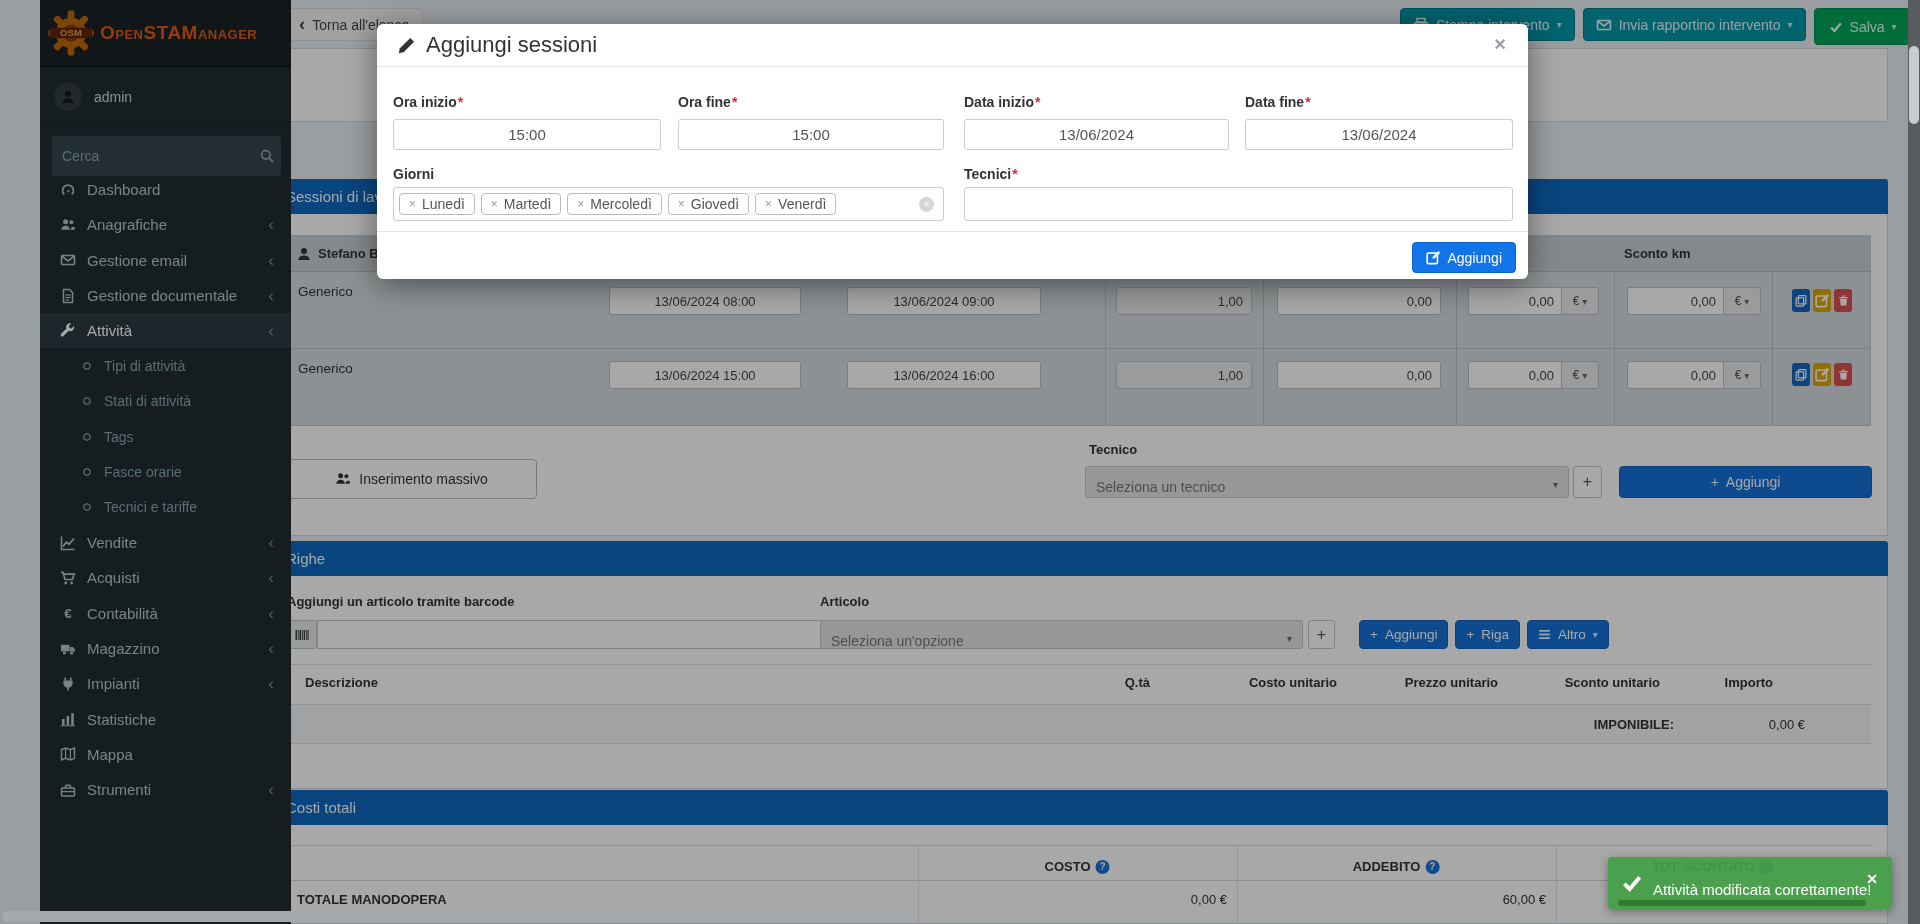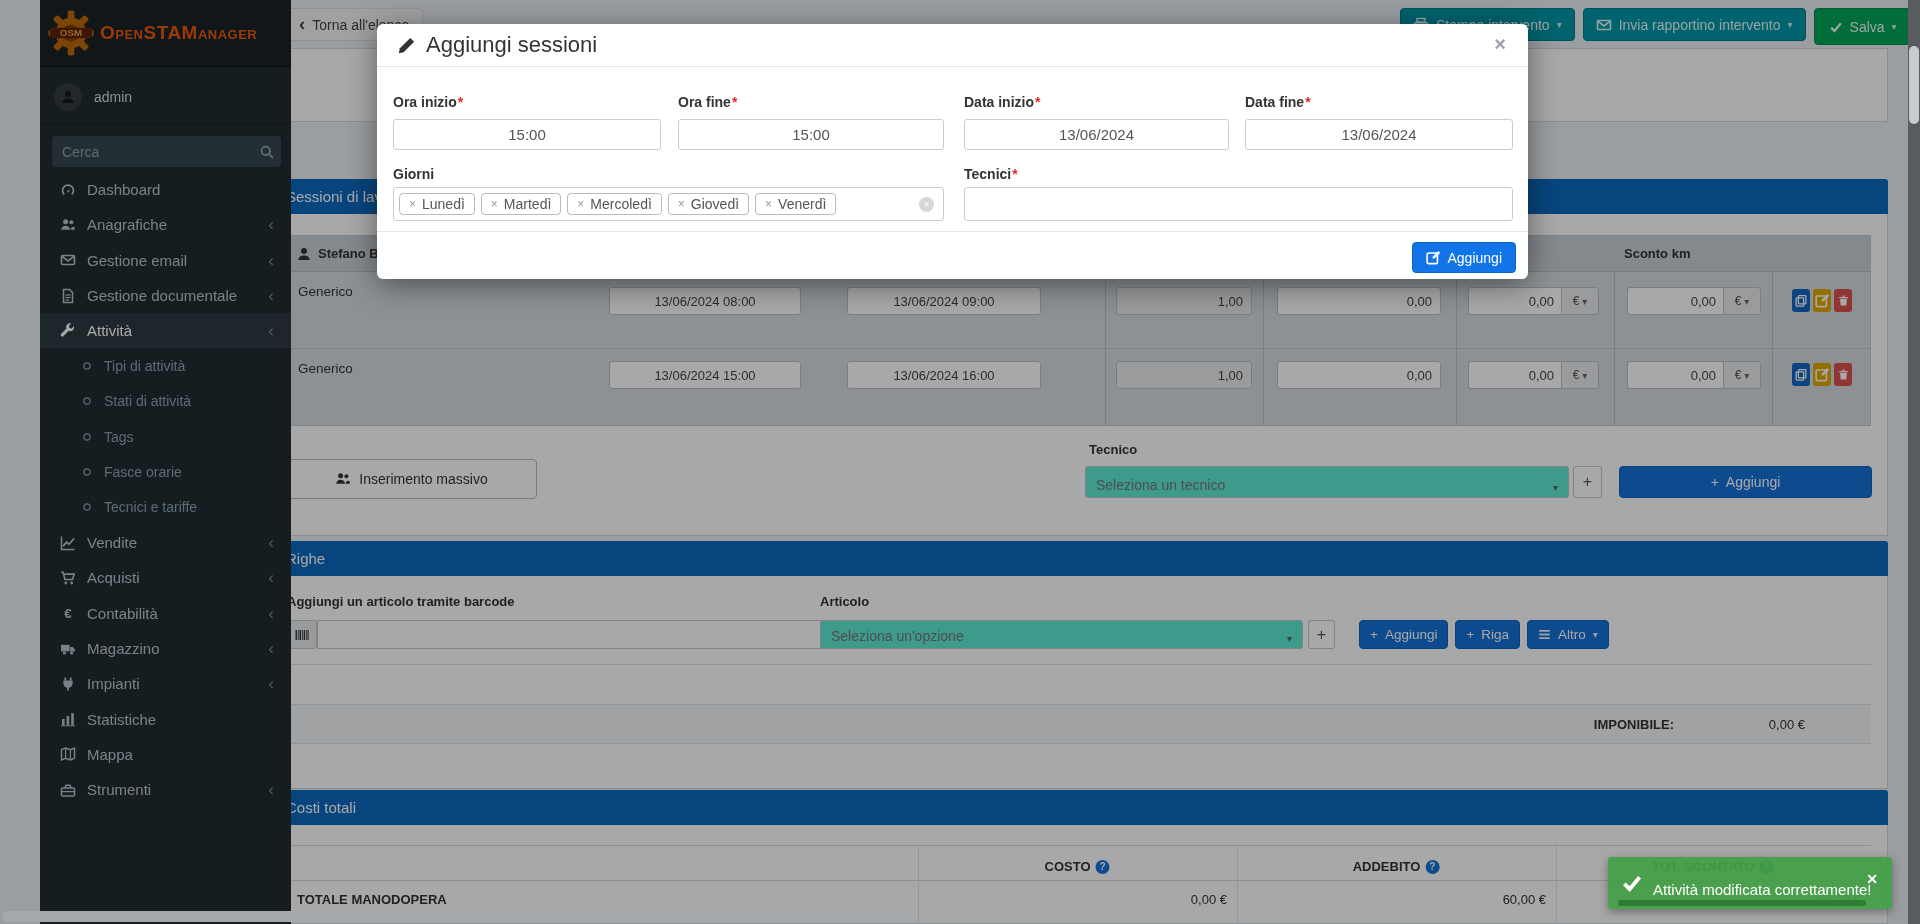--- a/index.html
+++ b/index.html
@@ -5,21 +5,21 @@
   html,body{margin:0;padding:0;background:#101417;}
   .screen{position:relative;width:1920px;height:924px;overflow:hidden;background:#ecf0f5;
           font-family:"Liberation Sans",sans-serif;color:#333;}
   
   .sidebar{position:absolute;left:0;top:0;width:251px;height:100%;background:#222d32;z-index:1;margin-left:40px;}
   .logo-bar{height:66px;background:#1a2226;display:flex;align-items:center;padding:0 8px;border-bottom:1px solid #10161a;}
   .logo-text{color:#e8590c;font-weight:bold;font-variant:small-caps;font-size:19px;letter-spacing:.5px;margin-left:6px;white-space:nowrap;}
   .user-panel{display:flex;align-items:center;gap:12px;padding:16px 14px 12px;border-bottom:1px solid #1a2226;}
   .avatar{width:28px;height:28px;border-radius:50%;background:#323c41;color:#15191c;display:flex;align-items:center;justify-content:center;}
   .user-name{color:#cfd8dc;font-size:14px;}
-  .search-row{display:flex;margin:12px 12px 0;height:31px;}
+  .search-row{display:flex;margin:12px 12px 0;height:40px;}
   .search-input{flex:1;background:#374850;border:none;border-radius:4px 0 0 4px;color:#ccc;padding:0 10px;font-size:14px;outline:none;}
   .search-input::placeholder{color:#8aa4af;}
   .search-btn{width:34px;background:#374850;border:none;border-radius:0 4px 4px 0;color:#90a4ae;display:flex;align-items:center;justify-content:center;cursor:pointer;}
   .menu{position:absolute;top:172px;left:0;right:0;}
   .menu-item{height:35.3px;display:flex;align-items:center;color:#b8c7ce;font-size:15px;padding-left:17px;position:relative;cursor:pointer;}
   .menu-item .mi-icon{width:21px;margin-right:9px;display:flex;justify-content:center;}
   .menu-item.sub{padding-left:38px;font-size:14px;color:#8aa4af;}
   .menu-item.sub .mi-icon{width:18px;margin-right:8px;}
   .menu-item.active{background:#2c3b41;color:#fff;}
   .menu-item .chev{position:absolute;right:17px;font-size:17px;color:#7a8a93;line-height:1;}
@@ -52,21 +52,21 @@
   .s-in.num{text-align:right;padding-right:8px;}
   .s-in.dis{background:#e9ecef;}
   .s-grp{position:absolute;display:flex;height:28px;}
   .s-grp .s-gin{flex:1;border:1px solid #b9c0c7;border-right:none;border-radius:3px 0 0 3px;background:#fff;font-size:13px;color:#444;text-align:right;padding-right:7px;box-sizing:border-box;font-family:"Liberation Sans",sans-serif;min-width:0;}
   .s-addon{width:38px;background:#e9ecef;border:1px solid #b9c0c7;border-radius:0 3px 3px 0;display:flex;align-items:center;justify-content:center;gap:3px;font-size:12px;color:#555;box-sizing:border-box;cursor:pointer;}
   .s-acts{position:absolute;display:flex;gap:3px;}
   .ibtn{width:18px;height:23px;border:none;border-radius:3px;color:#fff;display:flex;align-items:center;justify-content:center;cursor:pointer;padding:0;}
   .ibtn.blue{background:#1467c0;}  .ibtn.yellow{background:#e0a800;}  .ibtn.red{background:#d9534f;}
   .bulk-btn{position:absolute;left:13px;top:245px;width:251px;height:40px;background:#fff;border:1px solid #b5bdc4;border-radius:4px;color:#333;font-size:14px;display:flex;align-items:center;justify-content:center;gap:8px;cursor:pointer;box-sizing:border-box;}
   .tec-label{position:absolute;left:816px;top:228px;font-size:13px;font-weight:bold;color:#333;}
-  .select{border:1px solid #c2c8ce;border-radius:3px;background:#5eead4;display:flex;align-items:flex-end;padding:4px 10px;justify-content:space-between;color:#777;font-size:14px;box-sizing:border-box;cursor:pointer;}
+  .select{border:1px solid #c2c8ce;border-radius:3px;background:#e5e5e5;display:flex;align-items:flex-start;padding:12px 10px;justify-content:space-between;color:#777;font-size:14px;box-sizing:border-box;cursor:pointer;}
   .tec-select{position:absolute;left:812px;top:252px;width:484px;height:32px;}
   .sq-btn{position:absolute;background:#fff;border:1px solid #c2c8ce;border-radius:3px;color:#555;font-size:16px;display:flex;align-items:center;justify-content:center;cursor:pointer;box-sizing:border-box;}
   .tec-plus{left:1300px;top:252px;width:29px;height:32px;}
   .btn-primary{background:#1472d8;border-color:#0f63be;color:#fff;}
   .tec-add{position:absolute;left:1346px;top:252px;width:253px;height:32px;}
   
   .r-label{position:absolute;font-size:13px;font-weight:bold;color:#333;}
   .r-barcode-btn{left:14px;top:44px;width:30px;height:29px;background:#e9ecef;color:#333;}
   .r-barcode-input{position:absolute;left:44px;top:44px;width:522px;height:29px;border:1px solid #c2c8ce;border-radius:0 3px 3px 0;box-sizing:border-box;background:#fff;font-family:"Liberation Sans",sans-serif;font-size:13px;padding:0 8px;}
   .r-art-select{position:absolute;left:547px;top:44px;width:483px;height:29px;}
@@ -551,20 +551,28 @@
                   <rect x="1.5" y="2.5" width="13" height="2"></rect>
                   <rect x="1.5" y="7" width="13" height="2"></rect>
                   <rect x="1.5" y="11.5" width="13" height="2"></rect>
                 </svg>
               </span>
             <span>Altro</span>
             <span class="caret">▾</span>
           </button>
         </div>
         <div class="r-div"></div>
+        <div class="r-thead" id="righe-headers">
+            <span style="left: 20px;">Descrizione</span>
+            <span style="right: 721px;">Q.tà</span>
+            <span style="right: 534px;">Costo unitario</span>
+            <span style="right: 373px;">Prezzo unitario</span>
+            <span style="right: 211px;">Sconto unitario</span>
+            <span style="right: 98px;">Importo</span>
+          </div>
         <div class="r-imp-row">
           <span style="right:197px;font-weight:bold;">IMPONIBILE:</span>
           <span style="right:66px;">0,00 €</span>
         </div>
       </div>
     </section>
 
     <section class="sec" style="top:790px;">
       <div class="sec-head">Costi totali</div>
       <div class="sec-body" style="height:99px;">

